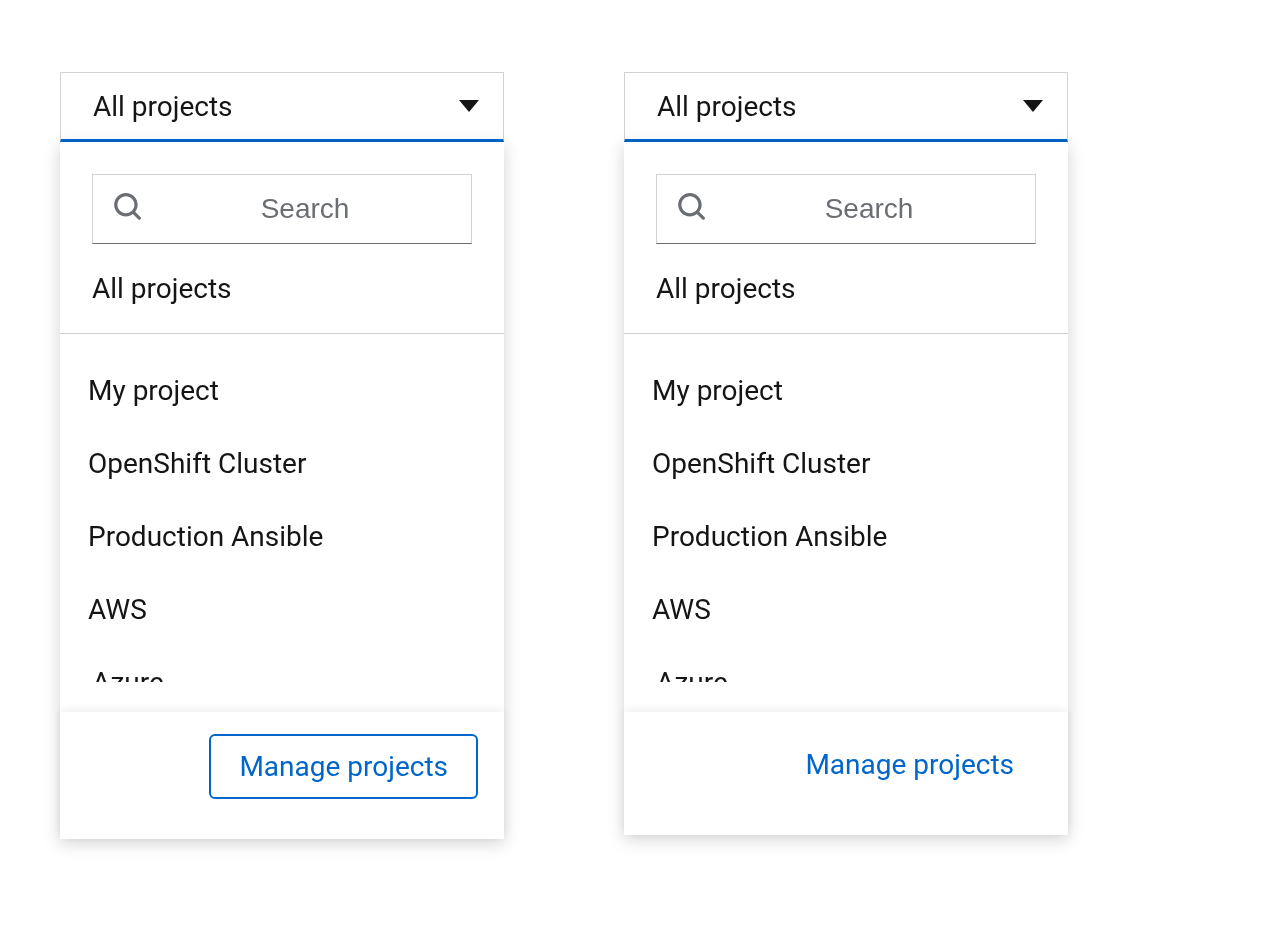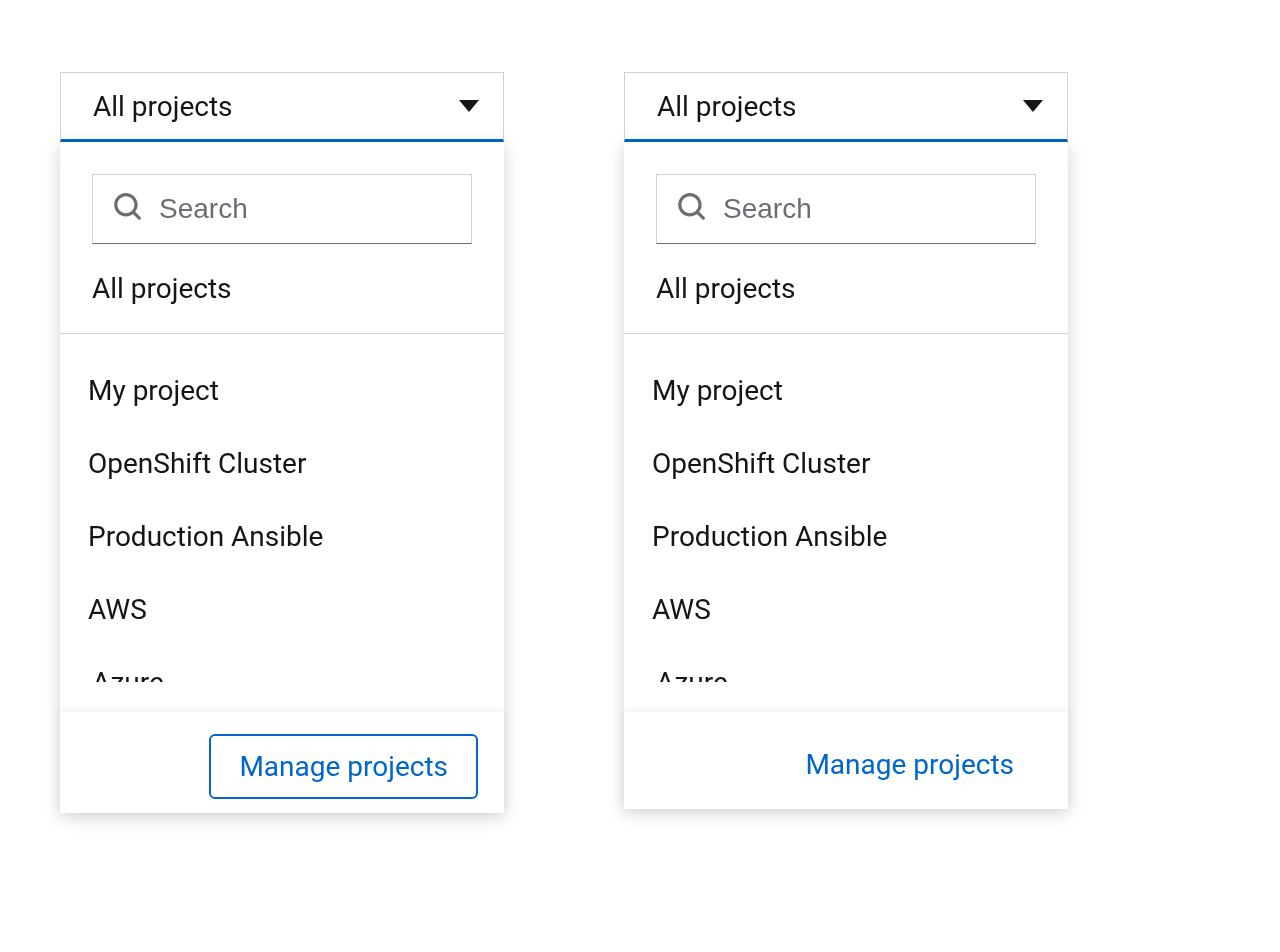--- a/index.html
+++ b/index.html
@@ -66,20 +66,21 @@
       gap: 18px;
       background: #fff;
     }
     .search-box input {
       border: none;
       outline: none;
       font-size: 28px;
       color: #701a75;
       width: 100%;
       background: transparent;
+      text-align: center;
     }
     .search-box input::placeholder {
       color: #6a6e73;
     }
     .search-icon svg {
       width: 28px;
       height: 28px;
       fill: #6a6e73;
     }
     .option {
@@ -102,21 +103,21 @@
       position: relative;
     }
     .scroll-inner {
       padding-top: 20px;
     }
     .footer {
       width: 100%;
       background: #fff;
       display: flex;
       justify-content: flex-end;
-      padding: 22px 26px 14px 26px;
+      padding: 22px 26px 40px 26px;
       box-shadow: 0 -3px 8px rgba(0,0,0,0.06);
     }
     .manage-btn {
       font-size: 28px;
       color: #0066cc;
       background: #fff;
       border: 2px solid #0066cc;
       border-radius: 6px;
       padding: 14px 28px;
       cursor: pointer;

